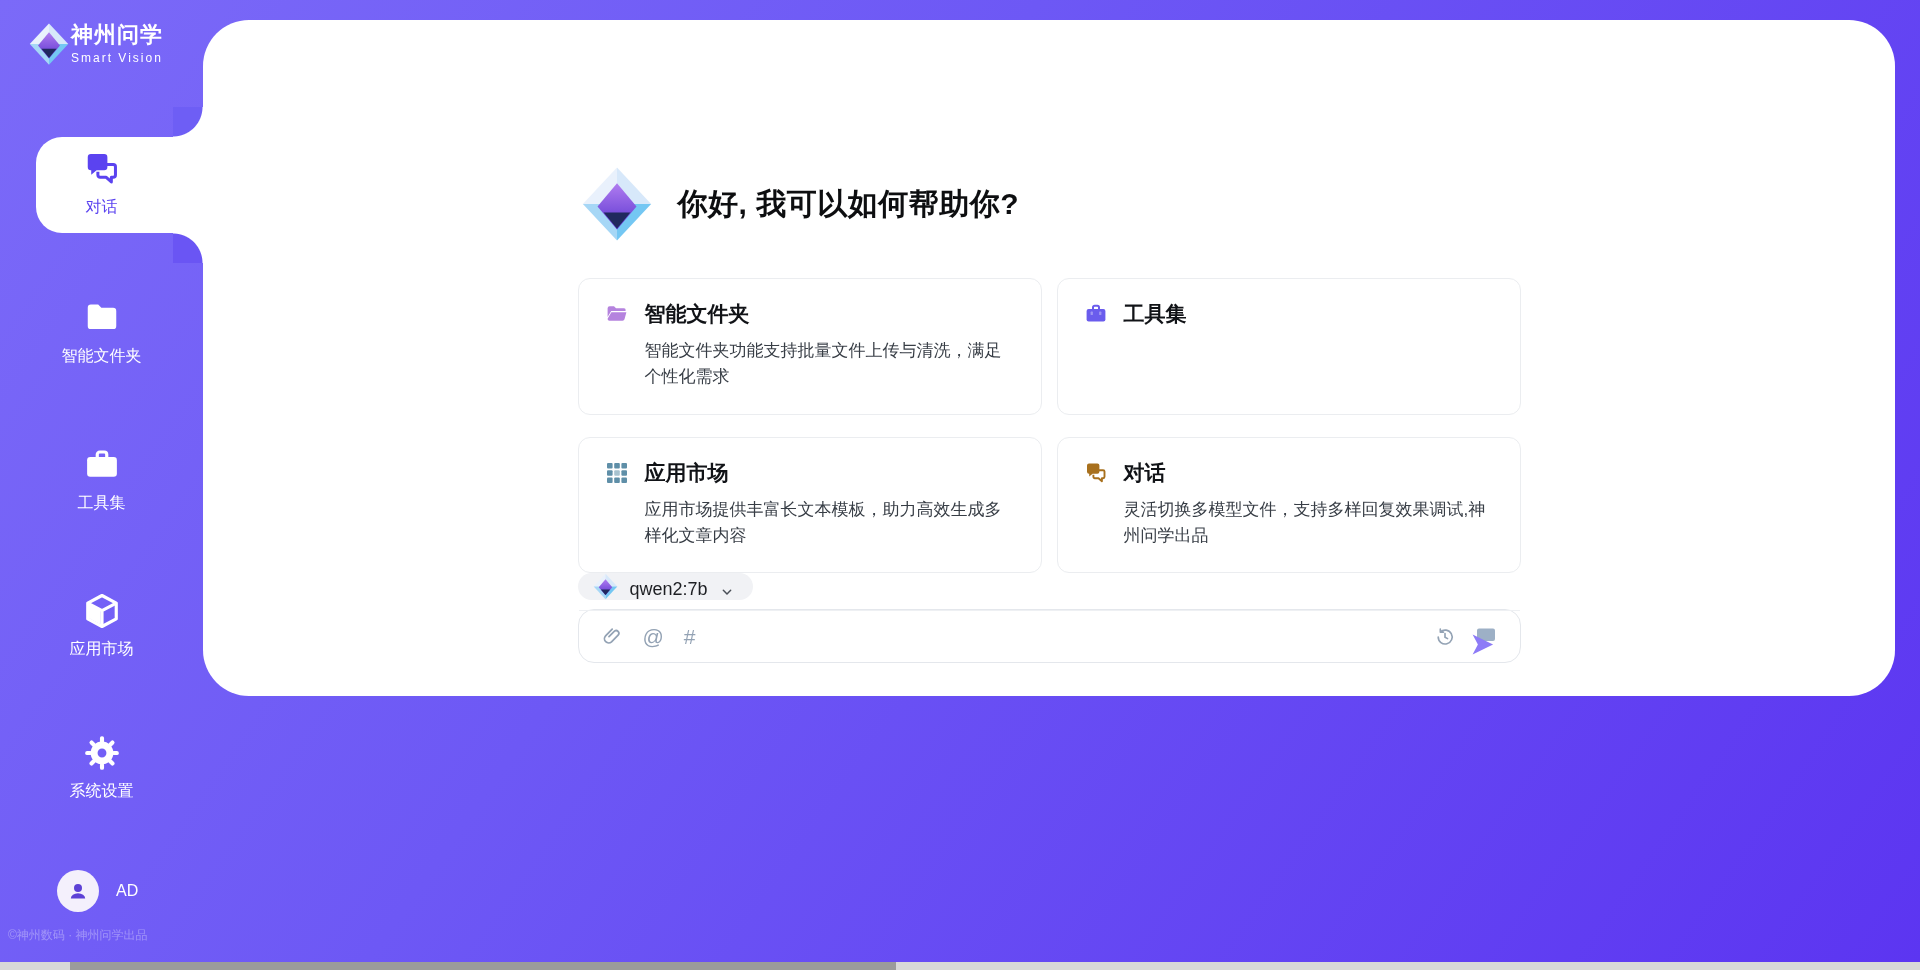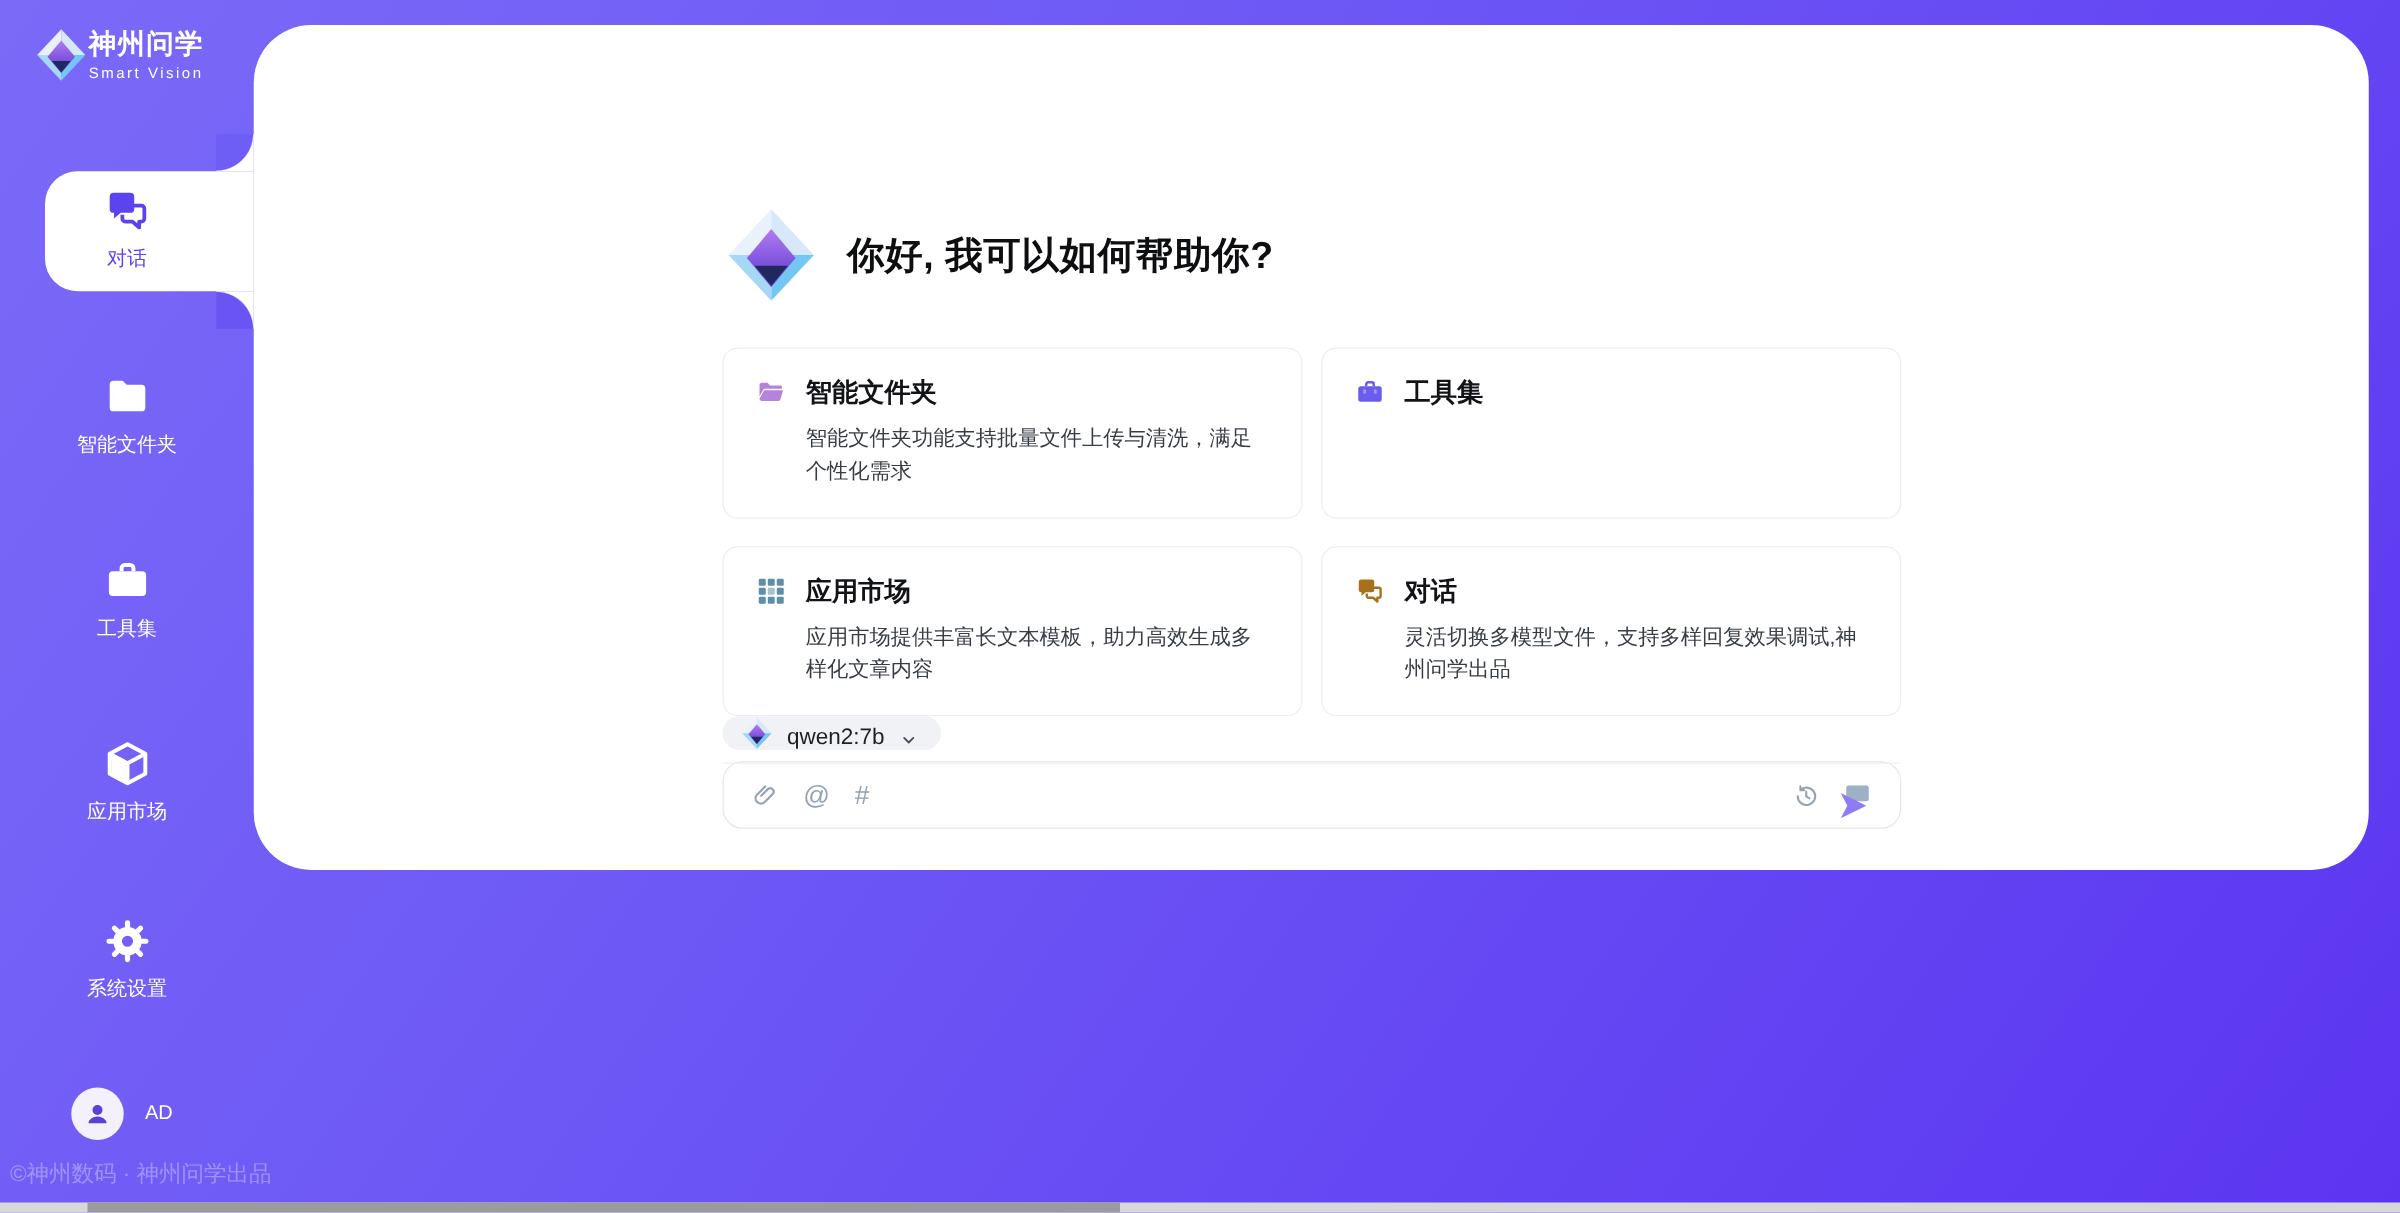--- a/index.html
+++ b/index.html
@@ -26,21 +26,21 @@
 
   .nav-item { position:absolute; left:0; width:203px; display:flex; flex-direction:column; align-items:center; gap:9px; cursor:pointer; }
   .nav-item .nav-label { color:#fff; font-size:16px; }
   .nav-item.active .nav-label { color:#5b43f0; }
   .nav-item .ic { color:#fff; }
   .nav-item.active .ic { color:#5b43f0; }
 
   .user-row { position:absolute; left:57px; top:870px; display:flex; align-items:center; gap:17px; cursor:pointer; }
   .avatar { width:42px; height:42px; border-radius:50%; background:#f4f0fc; display:flex; align-items:center; justify-content:center; color:#5d41d6; }
   .user-name { color:#fff; font-size:16px; }
-  .copyright { position:absolute; left:8px; top:927px; color:rgba(255,255,255,0.33); font-size:18px; white-space:nowrap; }
+  .copyright { position:absolute; left:8px; top:927px; color:rgba(255,255,255,0.33); font-size:12px; white-space:nowrap; }
 
   
   .panel { position:absolute; left:203px; top:20px; width:1692px; height:676px; background:#fff; border-radius:46px; z-index:1; }
   .content { width:943px; margin:0 auto; padding-top:145px; display:flex; flex-direction:column; height:100%; }
 
   .greeting-row { display:flex; align-items:center; gap:22px; }
   .greeting-logo { width:78px; height:78px; }
   .greeting-text { font-size:30px; font-weight:bold; color:#0d0e10; letter-spacing:0.5px; }
 
   .cards { margin-top:35px; display:grid; grid-template-columns:1fr 1fr; column-gap:15px; row-gap:22px; }

